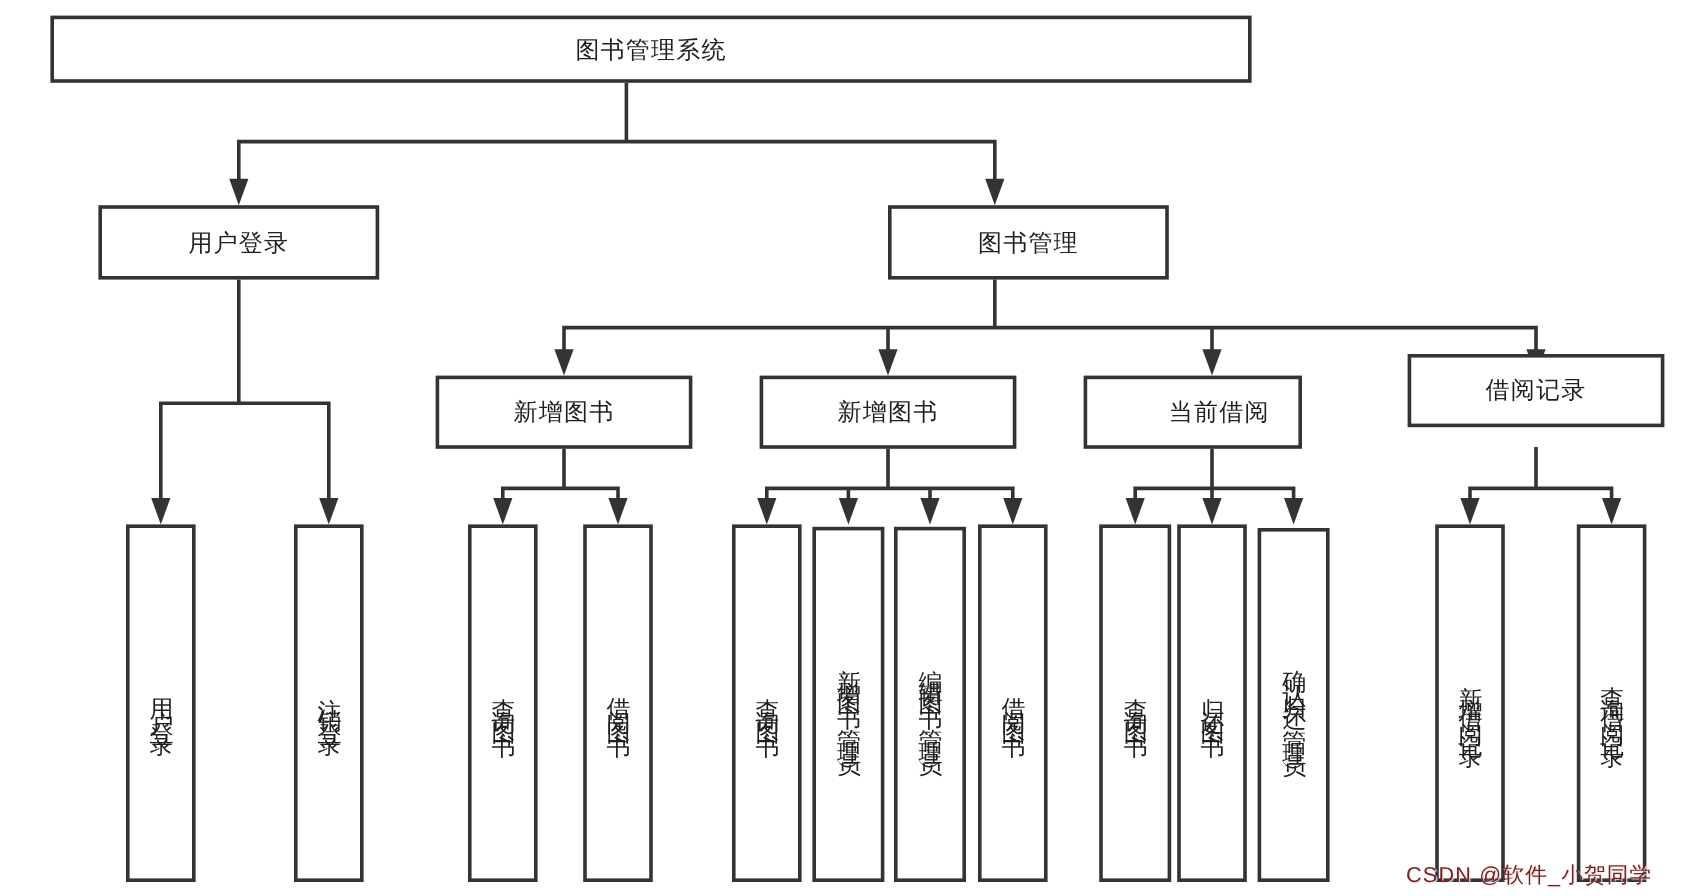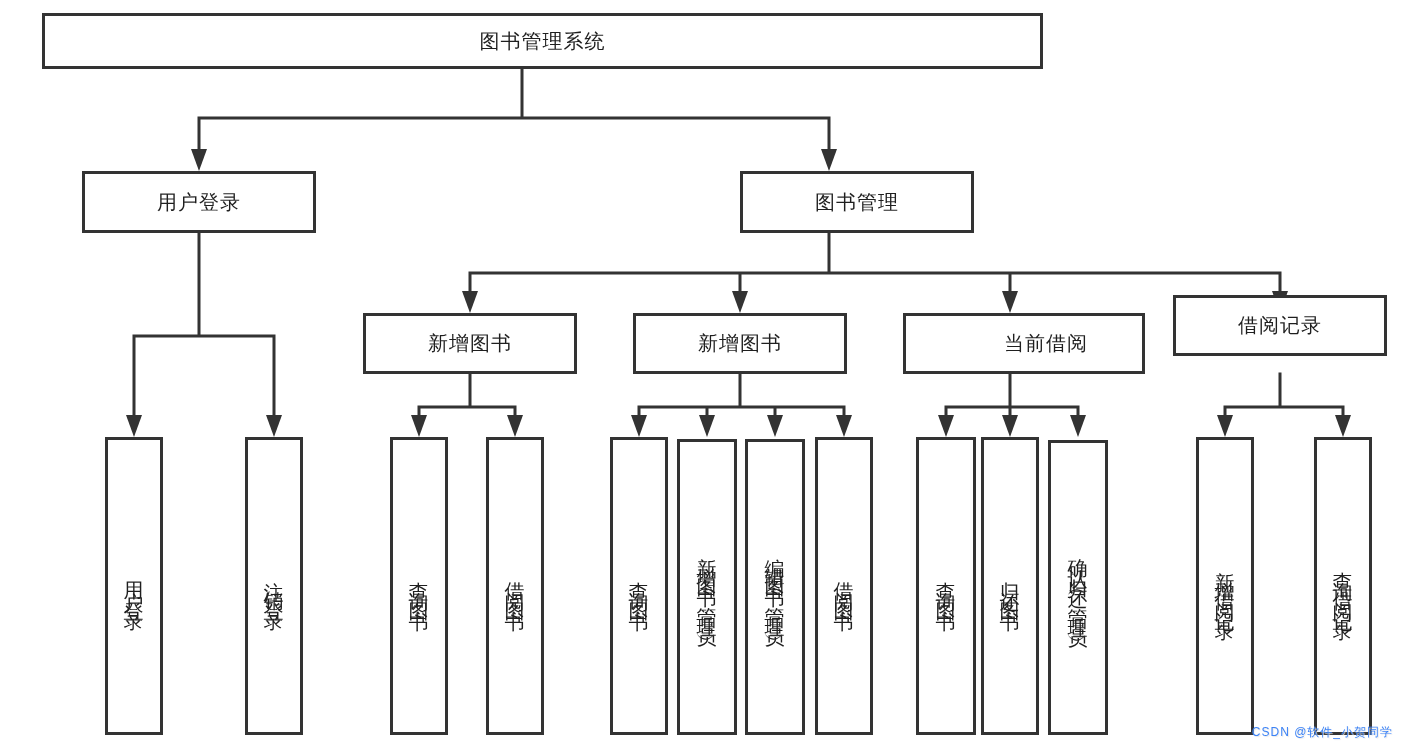--- a/index.html
+++ b/index.html
@@ -31,25 +31,25 @@
   }
   .node.h { letter-spacing: 1px; }
   .node.v {
     writing-mode: vertical-rl;
     text-orientation: mixed;
     letter-spacing: 10px;
     line-height: 1;
   }
   .watermark {
     position: absolute;
-    right: 12px;
+    right: 28px;
     bottom: 6px;
-    font-size: 12px;
+    font-size: 18px;
     letter-spacing: 1px;
-    color: #3b82f6;
+    color: #7f1d1d;
     text-shadow: 1px 1px 1px #e8e8e8;
     white-space: nowrap;
   }
 </style>
 </head>
 <body>
 
 <div class="canvas">
 
   <svg class="connectors" viewBox="0 0 1405 747" xmlns="http://www.w3.org/2000/svg">
@@ -83,21 +83,21 @@
     </g>
   </svg>
 
   <div class="node h" style="left:22px; top:13px; width:1001px; height:56px;margin-left:20px;">图书管理系统</div>
 
   <div class="node h" style="left:82px; top:171px; width:234px; height:62px;">用户登录</div>
   <div class="node h" style="left:740px; top:171px; width:234px; height:62px;font-family:Liberation Serif, serif;">图书管理</div>
 
   <div class="node h" style="left:363px; top:313px; width:214px; height:61px;">新增图书</div>
   <div class="node h" style="left:633px; top:313px; width:214px; height:61px;">新增图书</div>
-  <div class="node h" style="left:903px; top:313px; width:242px; height:61px;padding-left:44px;">当前借阅</div>
+  <div class="node h" style="left:903px; top:313px; width:182px; height:61px;padding-left:44px;">当前借阅</div>
   <div class="node h" style="left:1173px; top:295px; width:214px; height:61px;">借阅记录</div>
 
   <div class="node v" style="left:105px; top:437px; width:58px; height:298px;">用户登录</div>
   <div class="node v" style="left:245px; top:437px; width:58px; height:298px;">注销登录</div>
 
   <div class="node v" style="left:390px; top:437px; width:58px; height:298px;">查询图书</div>
   <div class="node v" style="left:486px; top:437px; width:58px; height:298px;">借阅图书</div>
 
   <div class="node v" style="left:610px; top:437px; width:58px; height:298px;">查询图书</div>
   <div class="node v" style="left:677px; top:439px; width:60px; height:296px;">新增图书（管理员）</div>

